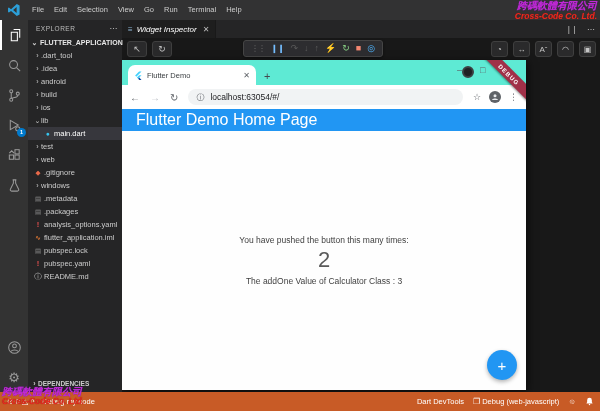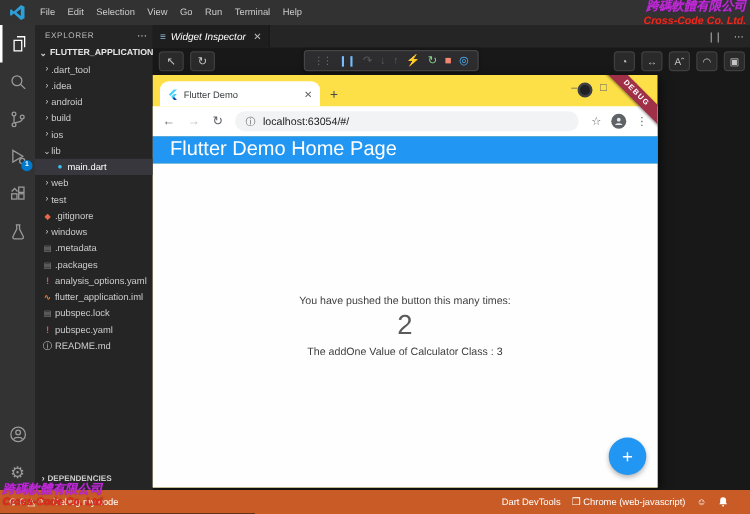--- a/index.html
+++ b/index.html
@@ -66,21 +66,21 @@
   .dbg-pause{color:#75beff;font-weight:bold;font-size:8px;}
   .dbg-dis{color:#5a5a5a;}
   .dbg-reload{color:#ffd02b;}
   .dbg-restart{color:#89d185;}
   .dbg-stop{color:#f48771;}
   .dbg-inspect{color:#4fb6ff;}
   .right-tools{margin-left:auto;display:flex;margin-right:4px;}
   .right-tools .tool-btn{font-size:8px;min-width:17px;}
 
   
-  .browser{position:absolute;left:0;top:40px;width:404px;height:330px;background:#fde047;box-shadow:2px 2px 8px rgba(0,0,0,.6);}
+  .browser{position:absolute;left:0;top:40px;width:404px;height:330px;background:#5eead4;box-shadow:2px 2px 8px rgba(0,0,0,.6);}
   .ch-tabstrip{position:relative;height:25px;}
   .ch-tab{position:absolute;left:6px;bottom:0;width:128px;height:20px;background:#ffffff;border-radius:7px 7px 0 0;display:flex;align-items:center;padding:0 6px;}
   .ch-tab-title{font-size:7.5px;color:#3c4043;margin-left:4px;}
   .ch-tab-close{margin-left:auto;color:#5f6368;font-size:8px;}
   .ch-newtab{position:absolute;left:142px;bottom:3px;color:#45494e;font-size:11px;}
   .ch-extension{position:absolute;left:340px;top:6px;width:12px;height:12px;border-radius:50%;background:#202124;border:2px solid #3c4043;}
   .ch-wincontrols{position:absolute;right:6px;top:0;height:20px;display:flex;align-items:center;color:#5f6368;font-size:9px;}
   .ch-wincontrols span{padding:0 9px;}
   .ch-navbar{height:24px;background:#ffffff;display:flex;align-items:center;padding:0 8px;}
   .nav-ic{color:#5f6368;font-size:10px;margin-right:10px;}
@@ -103,21 +103,21 @@
   .app-body{position:relative;height:259px;background:#fefefe;display:flex;flex-direction:column;align-items:center;justify-content:center;}
   .body-line{font-size:8.5px;color:#3f3f3f;}
   .counter{font-size:22px;color:#5a5a5a;font-weight:400;margin:2px 0 3px 0;}
   .fab{position:absolute;right:9px;bottom:10px;width:30px;height:30px;border-radius:50%;background:#2196f3;color:#ffffff;display:flex;align-items:center;justify-content:center;font-size:15px;box-shadow:0 2px 4px rgba(0,0,0,.3);}
 
   
   .statusbar{position:absolute;left:0;top:392px;width:600px;height:19px;background:#c85b26;color:#ffffff;display:flex;align-items:center;font-size:7.5px;z-index:6;}
   .sb-left{display:flex;align-items:center;padding-left:7px;}
   .sb-item{margin-right:8px;display:flex;align-items:center;white-space:nowrap;}
   .sb-item .ic{margin-right:2px;font-size:8px;}
-  .sb-right{margin-left:auto;display:flex;align-items:center;padding-right:17px;}
+  .sb-right{margin-left:auto;display:flex;align-items:center;padding-right:6px;}
   .sb-right .sb-item{margin-right:0;margin-left:9px;}
   .bell-svg{width:9px;height:9px;fill:#ffffff;margin-left:9px;}
 </style>
 </head>
 <body>
 
 <div id="app">
 
   <div class="titlebar">
     <svg class="vscode-logo" viewBox="0 0 16 16">
@@ -231,25 +231,25 @@
         <div class="trow" style="padding-left: 6px;">
           <span class="twisty">⌄</span>
           <span class="tlabel">lib</span>
         </div>
         <div class="trow sel" style="padding-left: 16px;">
           <span class="ficon ic-dart">●</span>
           <span class="tlabel">main.dart</span>
         </div>
         <div class="trow" style="padding-left: 6px;">
           <span class="twisty">›</span>
+          <span class="tlabel">test</span>
+        </div>
+        <div class="trow" style="padding-left: 6px;">
+          <span class="twisty">›</span>
           <span class="tlabel">web</span>
-        </div>
-        <div class="trow" style="padding-left: 6px;">
-          <span class="twisty">›</span>
-          <span class="tlabel">test</span>
         </div>
         <div class="trow" style="padding-left: 6px;">
           <span class="ficon ic-git">◆</span>
           <span class="tlabel">.gitignore</span>
         </div>
         <div class="trow" style="padding-left: 6px;">
           <span class="twisty">›</span>
           <span class="tlabel">windows</span>
         </div>
         <div class="trow" style="padding-left: 6px;">
@@ -391,21 +391,21 @@
         <span>0</span>&nbsp;
         <span class="ic">△</span>
         <span>0</span>
       </span>
       <span class="sb-item">Debug my code</span>
     </div>
     <div class="sb-right">
       <span class="sb-item">Dart DevTools</span>
       <span class="sb-item">
         <span class="ic">❐</span>
-        <span>Chrome (web-javascript)</span>
+        <span>Debug (web-javascript)</span>
       </span>
       <span class="sb-item">☺</span>
       <svg class="bell-svg" viewBox="0 0 16 16">
         <path d="M8 1.5a4.2 4.2 0 0 0-4.2 4.2v3.4L2.5 11.5h11l-1.3-2.4V5.7A4.2 4.2 0 0 0 8 1.5z"></path>
           <circle cx="8" cy="13.4" r="1.3"></circle>
       </svg>
     </div>
   </div>
 
 </div>

